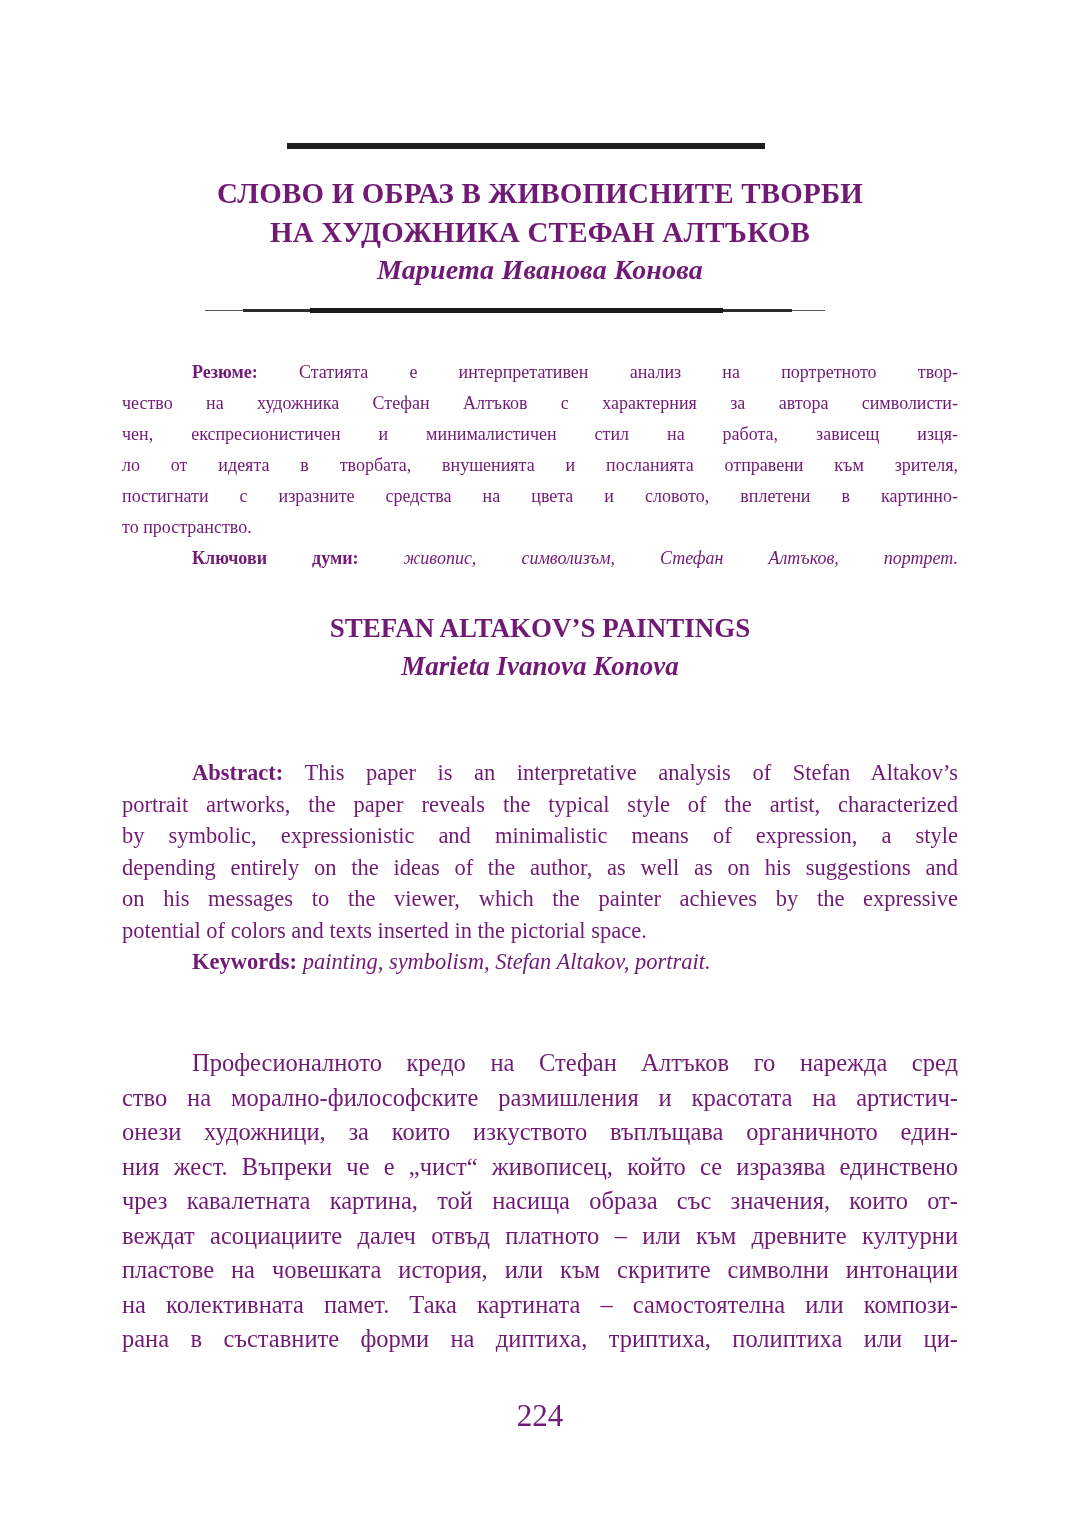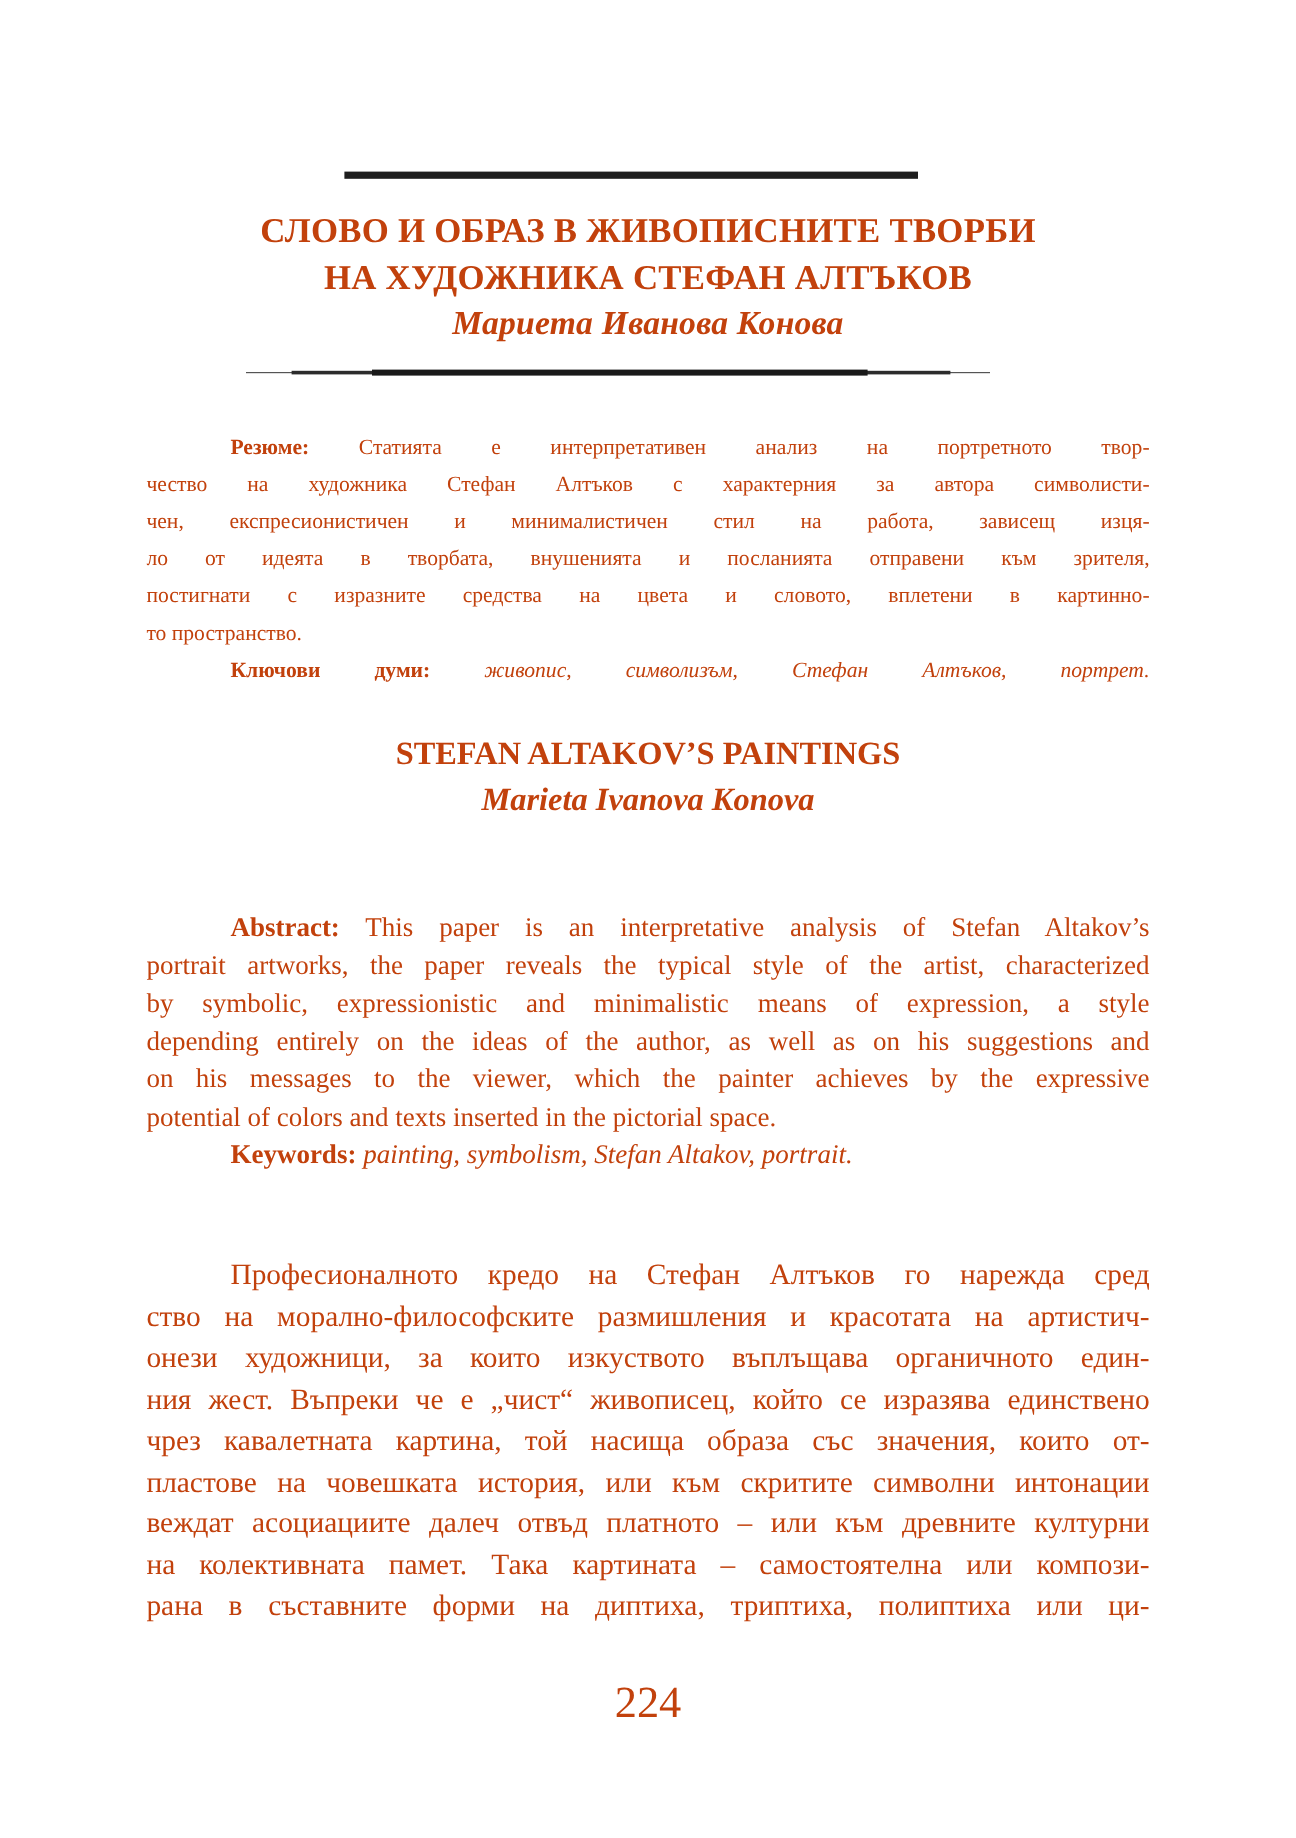--- a/index.html
+++ b/index.html
@@ -3,21 +3,21 @@
 <meta charset="utf-8">
 <style>
   html, body { margin: 0; padding: 0; background: #e8e8e8; }
   .page {
     position: relative;
     width: 1080px;
     height: 1532px;
     margin: 0 auto;
     background: #ffffff;
     font-family: "Liberation Serif", serif;
-    color: #c2410c;
+    color: #701a75;
     overflow: hidden;
   }
 
   
   .rule-top {
     position: absolute;
     left: 287px; top: 143px;
     width: 478px; height: 6px;
     background: #1e1e1e;
   }
@@ -71,21 +71,21 @@
   .no-justify-last > .tline:last-child { text-align-last: left; }
   .first-indent { padding-left: 70px; }
   .lead { font-weight: bold; }
   .it { font-style: italic; margin-top: 12px; }
   .kw-left { text-align: justify; text-align-last: left; white-space: nowrap; overflow: hidden; }
 
   .page-num {
     position: absolute;
     left: 122px; top: 1398px; width: 836px;
     text-align: center;
-    font-size: 37px;
+    font-size: 31px;
   }
 </style>
 </head>
 <body>
 
 <div class="page">
 
   <div class="rule-top"></div>
 
   <div class="title-bg">
@@ -141,22 +141,22 @@
     </div>
   </div>
 
   <div class="block body-par">
     <div class="tline first-indent">Професионалното кредо на Стефан Алтъков го нарежда сред</div>
     <div>
         <div class="tline">ство на морално-философските размишления и красотата на артистич-</div>
         <div class="tline">онези художници, за които изкуството въплъщава органичното един-</div>
         <div class="tline">ния жест. Въпреки че е „чист“ живописец, който се изразява единствено</div>
         <div class="tline">чрез кавалетната картина, той насища образа със значения, които от-</div>
+        <div class="tline">веждат асоциациите далеч отвъд платното – или към древните културни</div>
         <div class="tline">пластове на човешката история, или към скритите символни интонации</div>
-        <div class="tline">веждат асоциациите далеч отвъд платното – или към древните културни</div>
         <div class="tline">на колективната памет. Така картината – самостоятелна или компози-</div>
         <div class="tline">рана в съставните форми на диптиха, триптиха, полиптиха или ци-</div>
       </div>
   </div>
 
   <div class="page-num">224</div>
 
 </div>
 
 </body></html>

